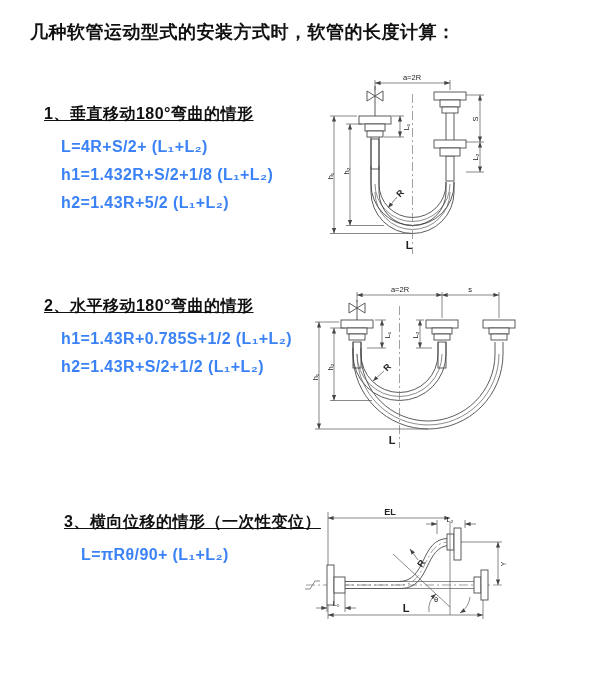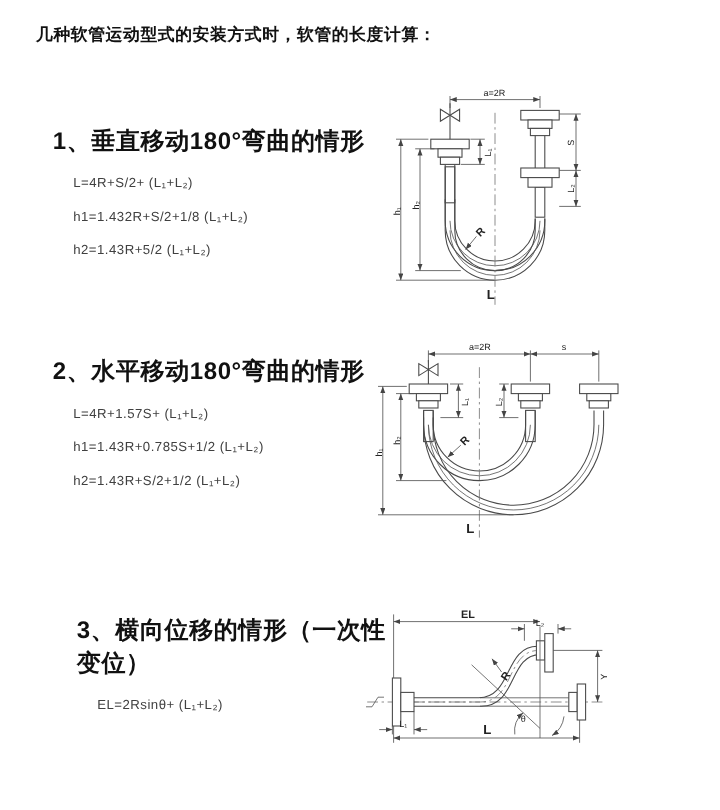--- a/index.html
+++ b/index.html
@@ -6,32 +6,33 @@
   body{
     width:600px;height:675px;
     background:#ffffff;
     font-family:"Liberation Sans","DejaVu Sans",sans-serif;
     color:#1a1a1a;
     position:relative;
     overflow:hidden;
   }
   .page-title{
     position:absolute;left:30px;top:20px;
-    font-size:14px;font-weight:600;letter-spacing:0.5px;color:#111;
+    font-size:18px;font-weight:600;letter-spacing:0.5px;color:#111;
   }
   .section{position:absolute;left:44px;width:270px;}
   .sec1{top:104px;}
   .sec2{top:296px;}
   .sec3{top:512px;margin-left:20px;}
   .section-heading{
-    font-size:20px;font-weight:600;color:#111;letter-spacing:0.5px;
+    font-size:16px;font-weight:600;color:#111;letter-spacing:0.5px;
     margin:0 0 8px 0;
+    text-decoration:underline;
   }
   .formula{
-    font-size:11px;font-weight:400;color:#404040;
+    font-size:16px;font-weight:700;color:#3b82f6;
     margin:0 0 0 17px;line-height:28px;letter-spacing:0.4px;
     white-space:nowrap;
   }
   .diagram{position:absolute;}
   .d1{left:312px;top:66px;}
   .d2{left:312px;top:282px;}
   .d3{left:298px;top:502px;}
   svg{display:block;}
   svg .geo{stroke:#4a4a4a;stroke-width:0.9;fill:none;}
   svg .geo-thin{stroke:#5a5a5a;stroke-width:0.7;fill:none;}
@@ -50,28 +51,27 @@
 
 <div class="section sec1">
   <div class="section-heading">1、垂直移动180°弯曲的情形</div>
   <div class="formula">L=4R+S/2+ (L₁+L₂)</div>
   <div class="formula">h1=1.432R+S/2+1/8 (L₁+L₂)</div>
   <div class="formula">h2=1.43R+5/2 (L₁+L₂)</div>
 </div>
 
 <div class="section sec2">
   <div class="section-heading">2、水平移动180°弯曲的情形</div>
-  <div class="formula">L=4R+1.57S+ (L₁+L₂)</div>
   <div class="formula">h1=1.43R+0.785S+1/2 (L₁+L₂)</div>
   <div class="formula">h2=1.43R+S/2+1/2 (L₁+L₂)</div>
 </div>
 
 <div class="section sec3">
   <div class="section-heading">3、横向位移的情形（一次性变位）</div>
-  <div class="formula">EL=2Rsinθ+ (L₁+L₂)</div>
+  <div class="formula">L=πRθ/90+ (L₁+L₂)</div>
 </div>
 
 <div class="diagram d1">
 <svg width="278" height="196" viewBox="0 0 278 196">
   <defs>
     <pattern id="hb1" width="5" height="5" patternUnits="userSpaceOnUse">
       <path d="M0,5 L5,0 M0,0 L5,5" class="hatch"></path>
     </pattern>
     <marker id="ar1" markerWidth="9" markerHeight="7" refX="8" refY="3" orient="auto-start-reverse">
       <path d="M0,0 L8,3 L0,6 z" fill="#444"></path>

